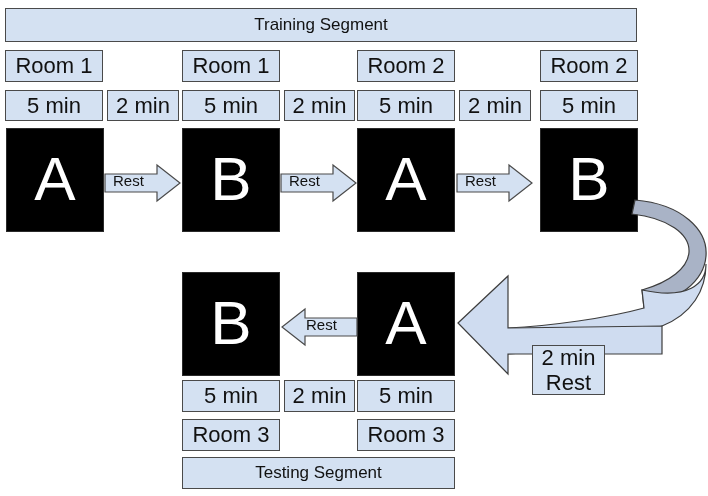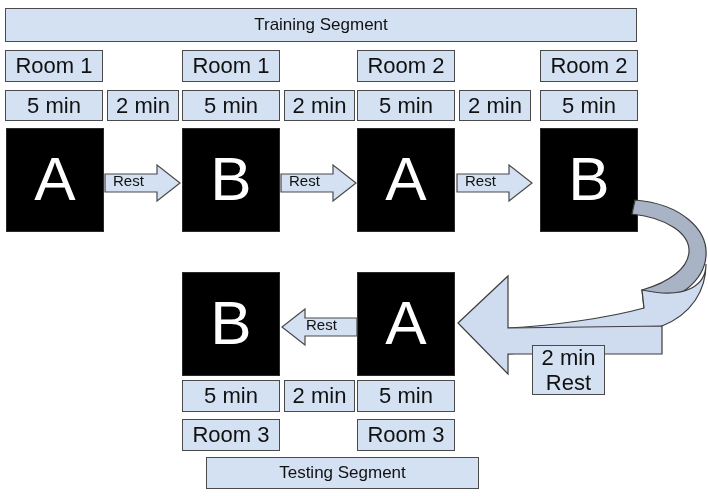--- a/index.html
+++ b/index.html
@@ -159,15 +159,15 @@
   </div>
   <div class="rest-label" style="left:306px; top:316px;">Rest</div>
 
   <div class="box" style="left:182px; top:380px; width:98px; height:32px;">5 min</div>
   <div class="box" style="left:284px; top:380px; width:71px; height:32px;">2 min</div>
   <div class="box" style="left:357px; top:380px; width:98px; height:32px;">5 min</div>
 
   <div class="box" style="left:182px; top:419px; width:98px; height:32px;">Room 3</div>
   <div class="box" style="left:357px; top:419px; width:98px; height:32px;">Room 3</div>
 
-  <div class="box segment-bar" style="left:182px; top:457px; width:273px; height:32px;margin-left:24px;">Testing Segment</div>
+  <div class="box segment-bar" style="left:182px; top:457px; width:273px; height:32px;">Testing Segment</div>
 
 </div>
 
 </body></html>

